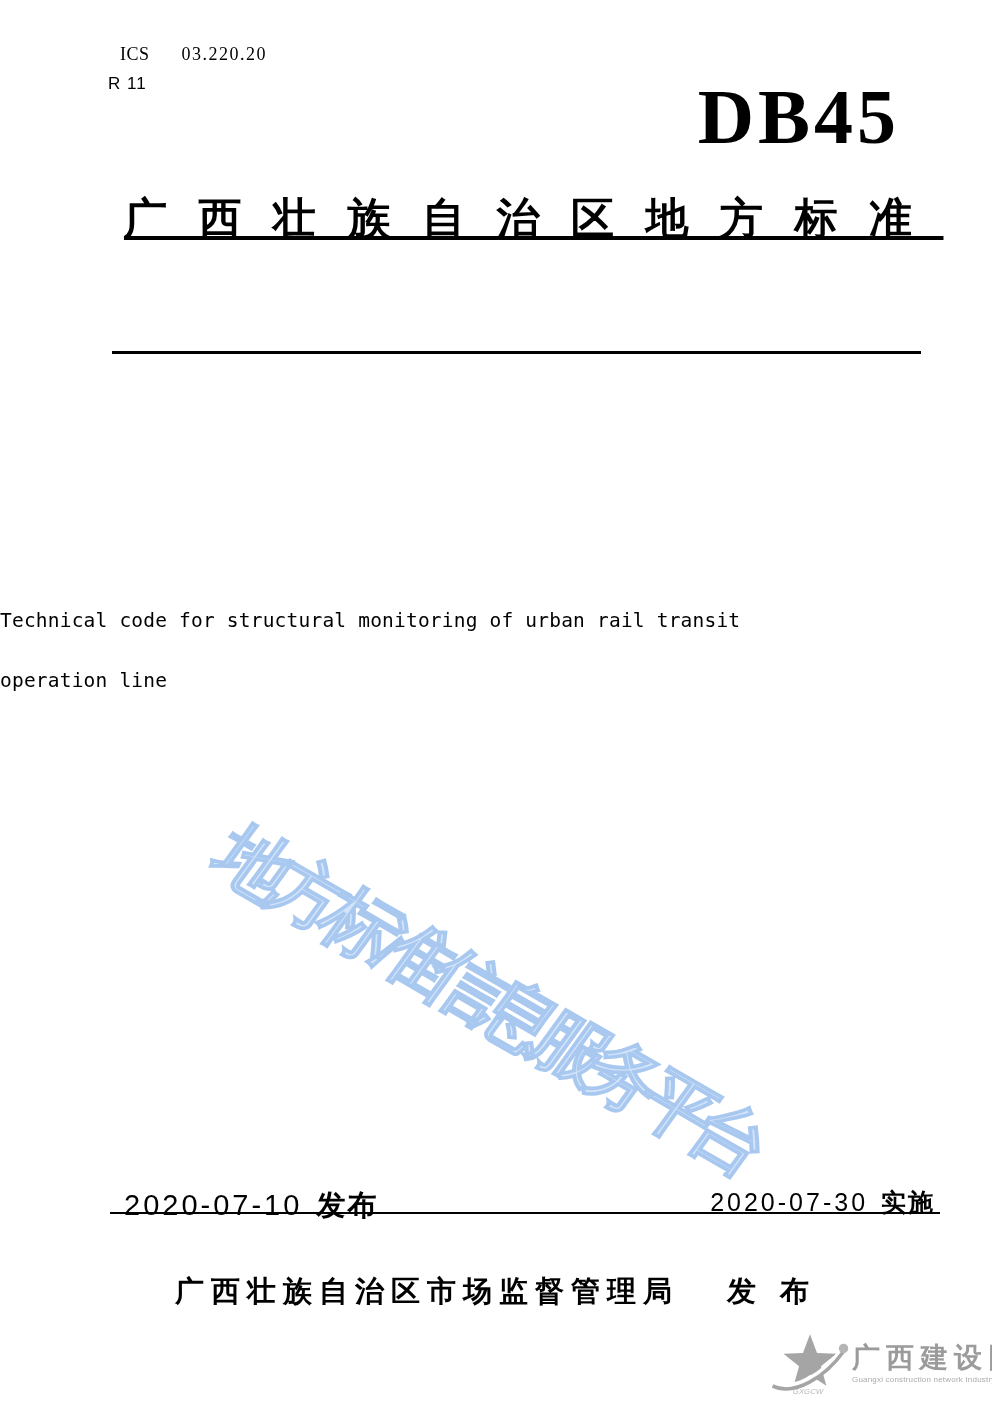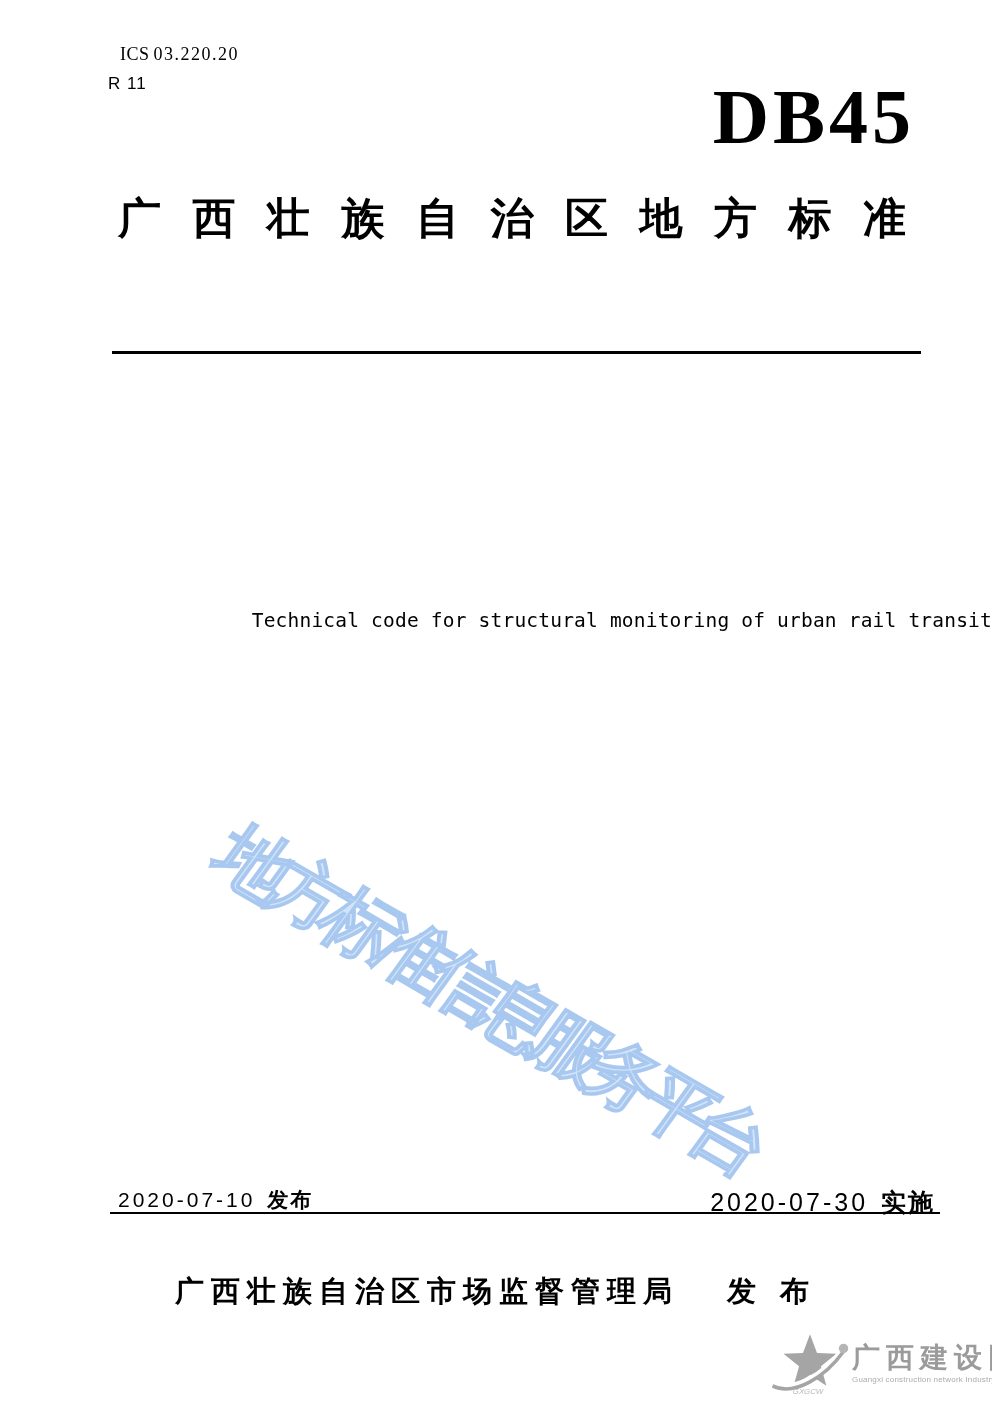--- a/index.html
+++ b/index.html
@@ -12,40 +12,41 @@
     overflow: hidden;
   }
   .page { position: absolute; inset: 0; background: #fff; }
 
   
   .ics-row {
     position: absolute; left: 120px; top: 44px;
     font-family: "Liberation Serif", serif;
     font-size: 18px; letter-spacing: 0.5px;
   }
-  .ics-row .ics-code { margin-left: 4px; letter-spacing: 1.5px; }
+  .ics-row .ics-code { margin-left: 32px; letter-spacing: 1.5px; }
   .r-row {
     position: absolute; left: 108px; top: 74px;
     font-size: 17px; letter-spacing: 1px;
   }
 
   
   .db45 {
-    position: absolute; right: 77px; top: 78px;
+    position: absolute; right: 92px; top: 78px;
     font-family: "Liberation Serif", serif;
     font-weight: bold; font-size: 78px; letter-spacing: 4px;
     line-height: 1;
   }
 
   
   .std-category {
-    position: absolute; left: 118px; top: 194px;
+    position: absolute; left: 124px; top: 194px;
     font-size: 43px; font-weight: 600;
     letter-spacing: 31.5px; white-space: nowrap;
     line-height: 1.15;
+    text-decoration: underline;
   }
 
   
   .std-number {
     position: absolute; right: 94px; top: 264px;
     font-family: "Liberation Serif", serif;
     font-size: 27px; letter-spacing: 1px;
   }
 
   .rule-top {
@@ -57,21 +58,21 @@
   .title-cn {
     position: absolute; left: 0; top: 538px; width: 100%;
     text-align: center;
     font-size: 45px; font-weight: bold; letter-spacing: 0px;
     white-space: nowrap;
   }
 
   
   .title-en1, .title-en2 {
     position: absolute; left: 0; width: 100%;
-    text-align: right;
+    text-align: left;
     font-family: "DejaVu Sans Mono", monospace;
     font-size: 19.5px; letter-spacing: 0.2px;
     white-space: nowrap;
   }
   .title-en1 { top: 609px; }
   .title-en2 { top: 669px; }
 
   
   .watermark {
     position: absolute; left: 252px; top: 806px;
@@ -80,22 +81,22 @@
     letter-spacing: -13px; white-space: nowrap;
     transform: rotate(30deg) skewX(-6deg);
     transform-origin: 0 0;
     color: rgba(205, 225, 250, 0.9);
     -webkit-text-stroke: 1.5px #a9c8f0;
     pointer-events: none;
   }
 
   
   .date-issued {
-    position: absolute; left: 118px; top: 1186px;
-    font-size: 21px; white-space: nowrap;
+    position: absolute; left: 124px; top: 1186px;
+    font-size: 29px; white-space: nowrap;
   }
   .date-implemented {
     position: absolute; right: 57px; top: 1186px;
     font-size: 25px; white-space: nowrap; margin-left: 36px;
   }
   .date-num { letter-spacing: 3px; }
   .date-label { font-weight: 600; margin-left: 6px; letter-spacing: 2px; }
 
   .rule-bottom {
     position: absolute; left: 110px; top: 1212px;
@@ -139,20 +140,21 @@
   <div class="r-row">R 11</div>
 
   <div class="db45">DB45</div>
 
   <div class="std-category">广西壮族自治区地方标准</div>
 
 
   <div class="rule-top"></div>
 
   <div class="title-en1">Technical code for structural monitoring of urban rail transit</div>
+  <div class="title-en2">operation line</div>
 
   <div class="watermark">地方标准信息服务平台</div>
 
   <div class="date-issued">
     <span class="date-num">2020-07-10</span>
     <span class="date-label">发布</span>
   </div>
   <div class="date-implemented">
     <span class="date-num">2020-07-30</span>
     <span class="date-label">实施</span>

